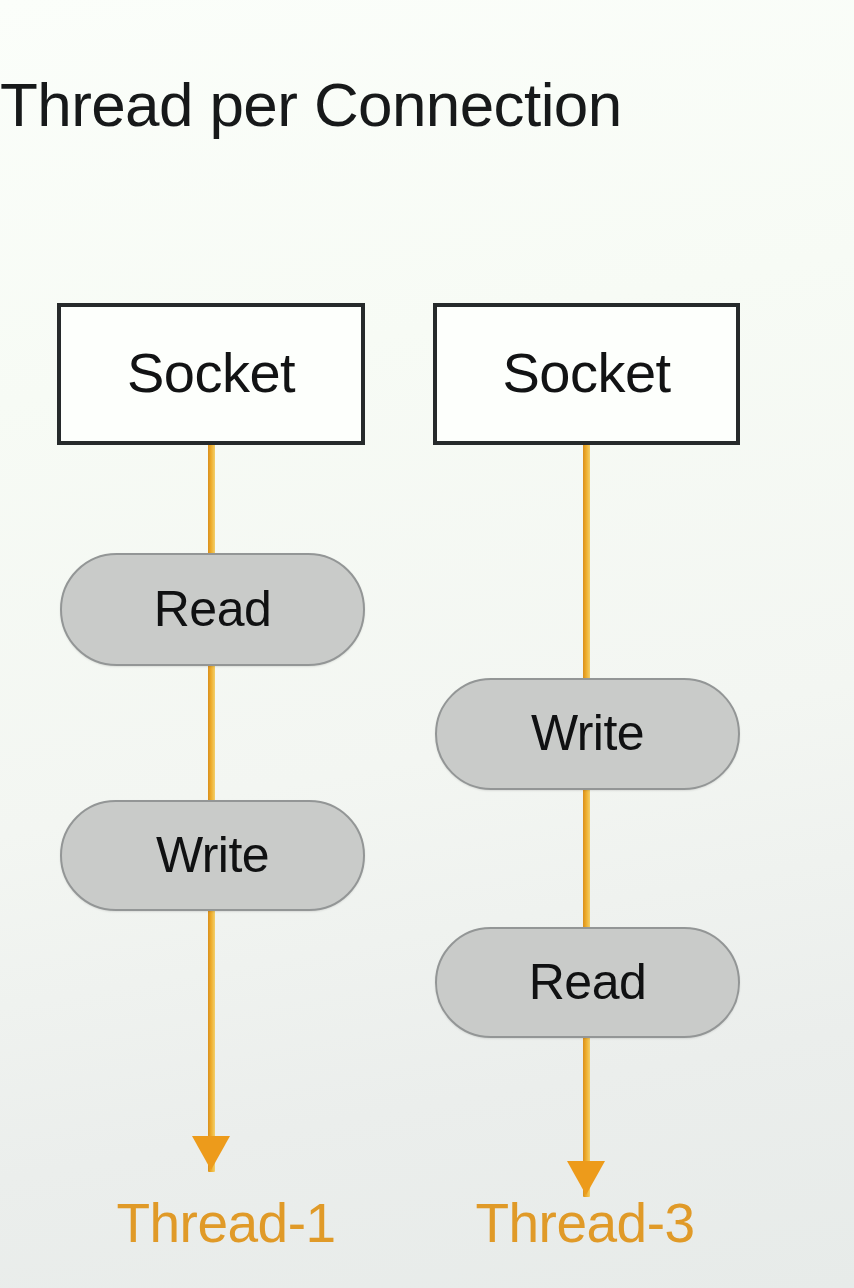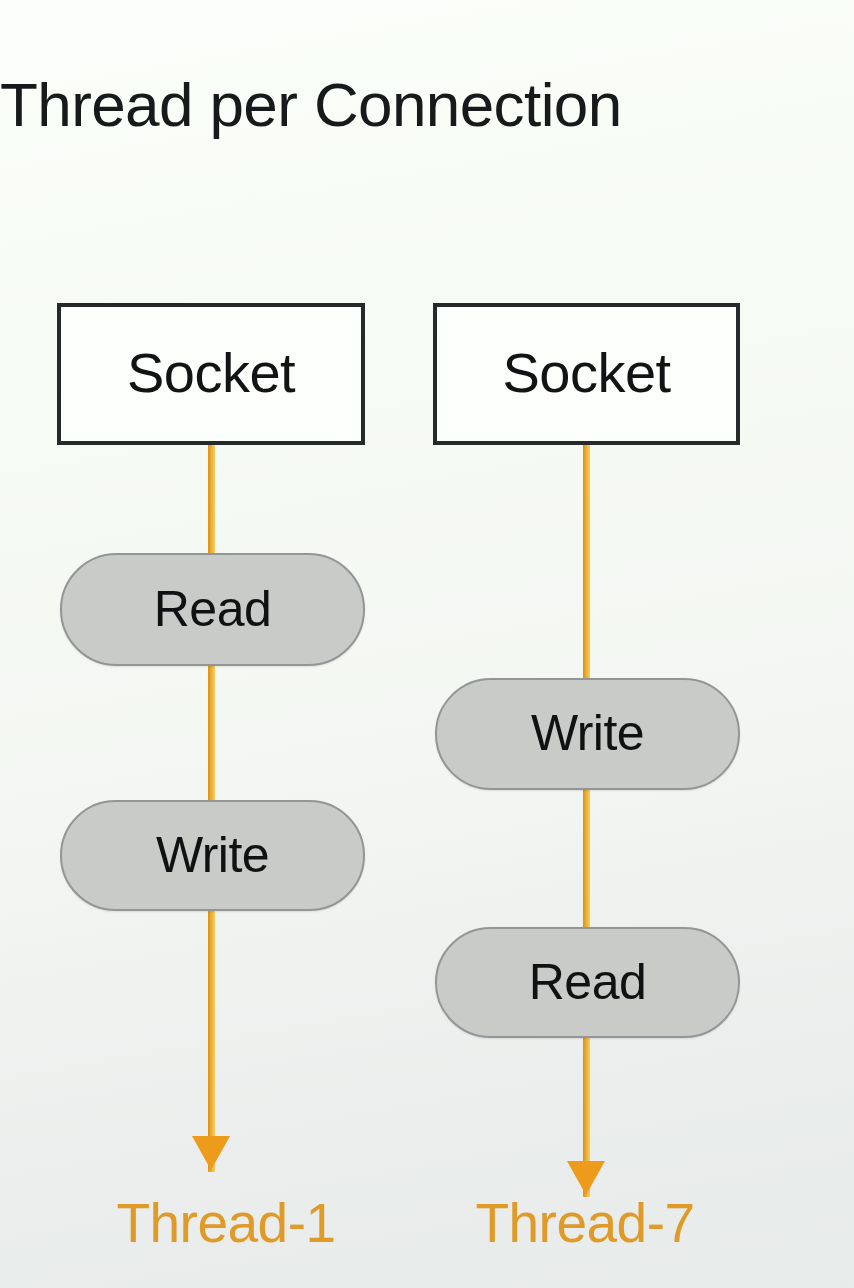--- a/index.html
+++ b/index.html
@@ -146,16 +146,16 @@
     </div>
 
     <div class="op-pill" style="left:60px; top:678px; width:305px; height:112px;">
       <span class="op-label">Write</span>
     </div>
 
     <div class="op-pill" style="left:60px; top:927px; width:305px; height:111px;">
       <span class="op-label">Read</span>
     </div>
 
-    <div class="thread-label" style="left:0px; top:1196px; width:420px;">Thread-7</div>
+    <div class="thread-label" style="left:0px; top:1196px; width:420px;">Thread-3</div>
   </div>
 
 </div>
 
 </body></html>

